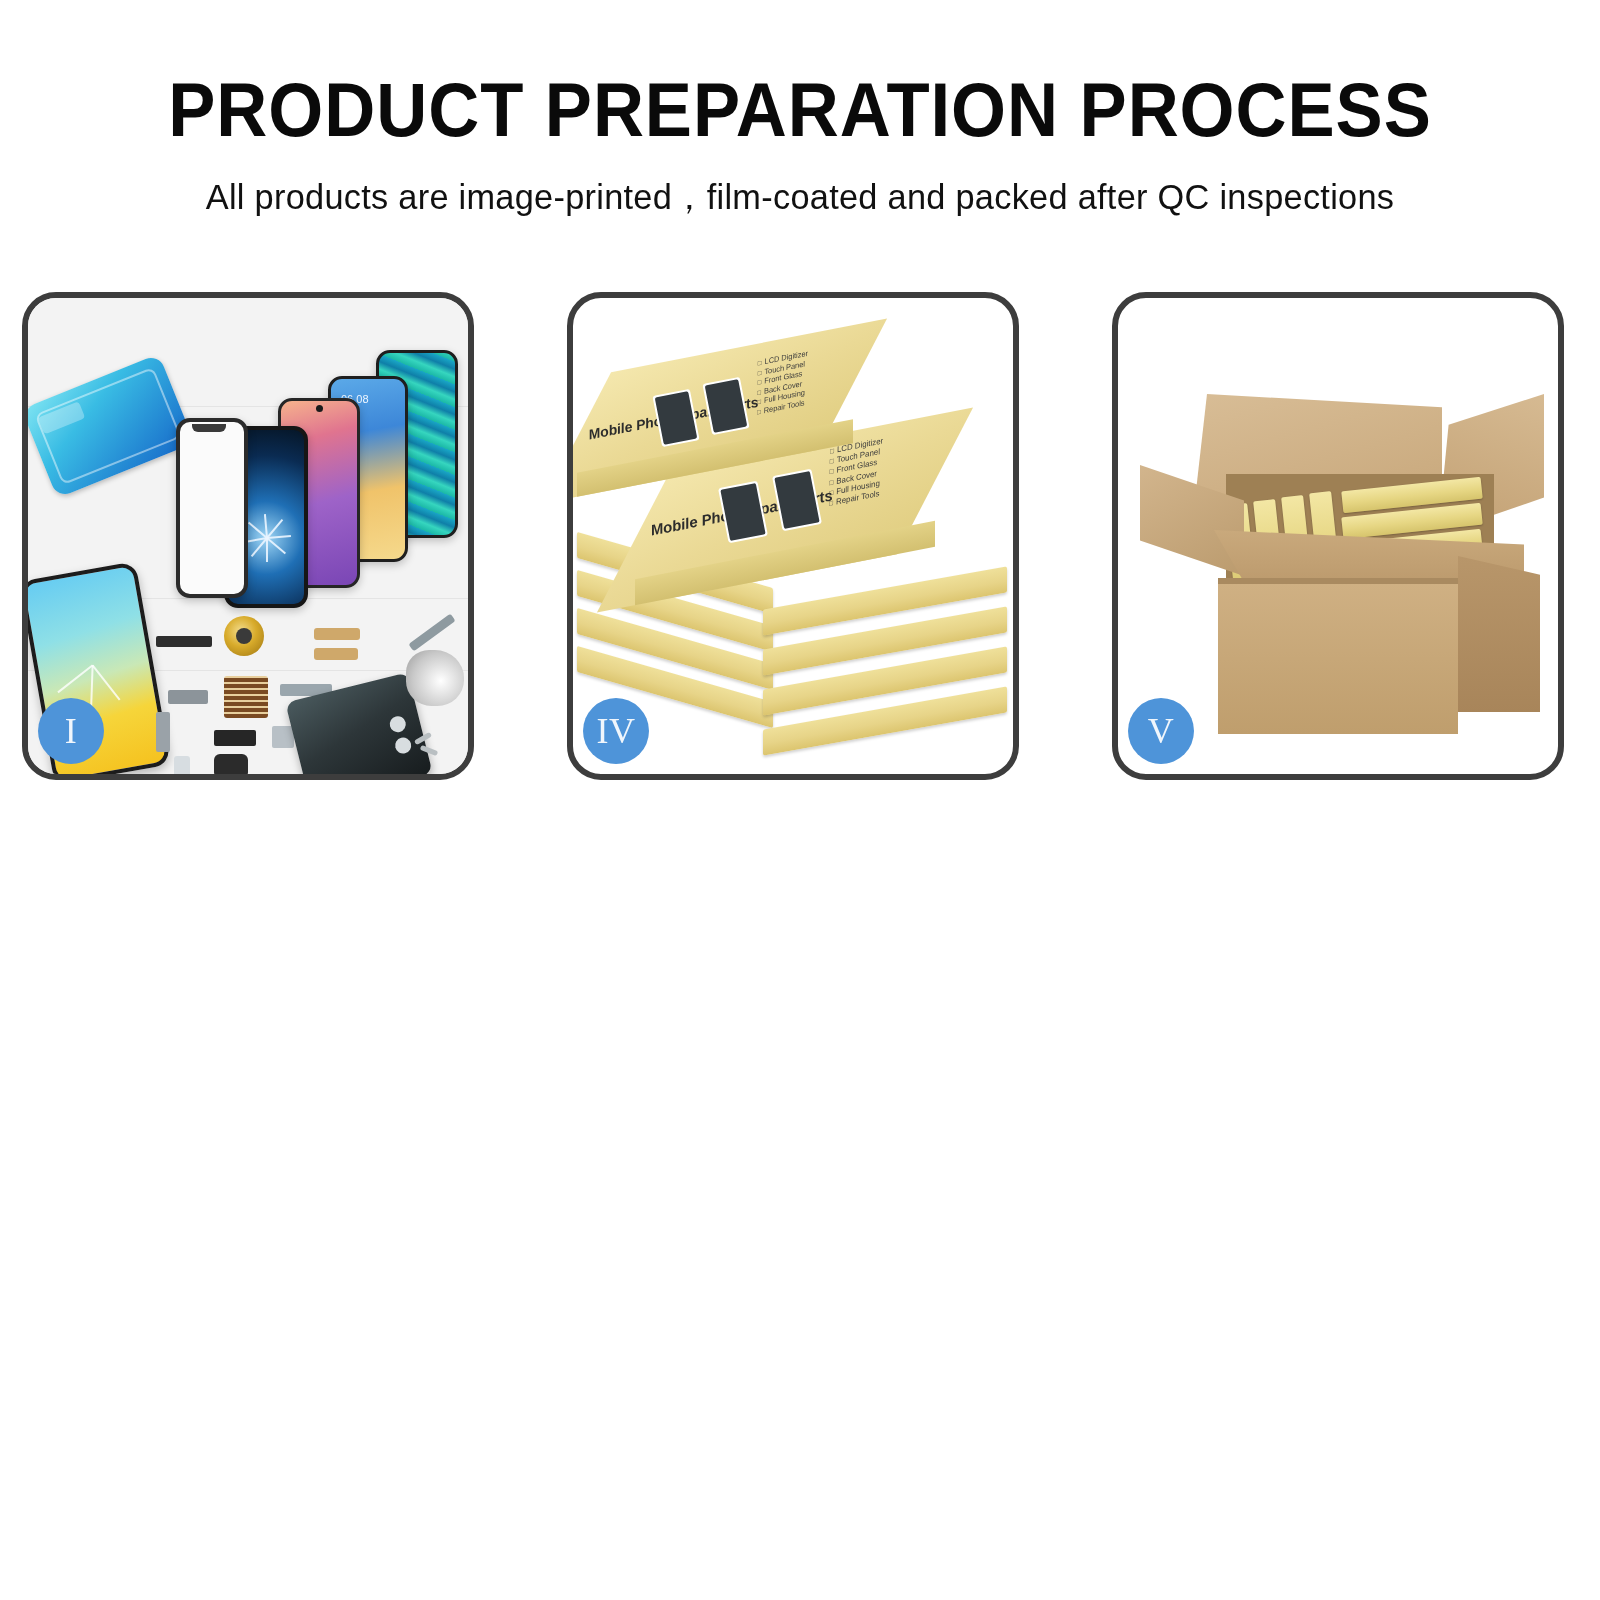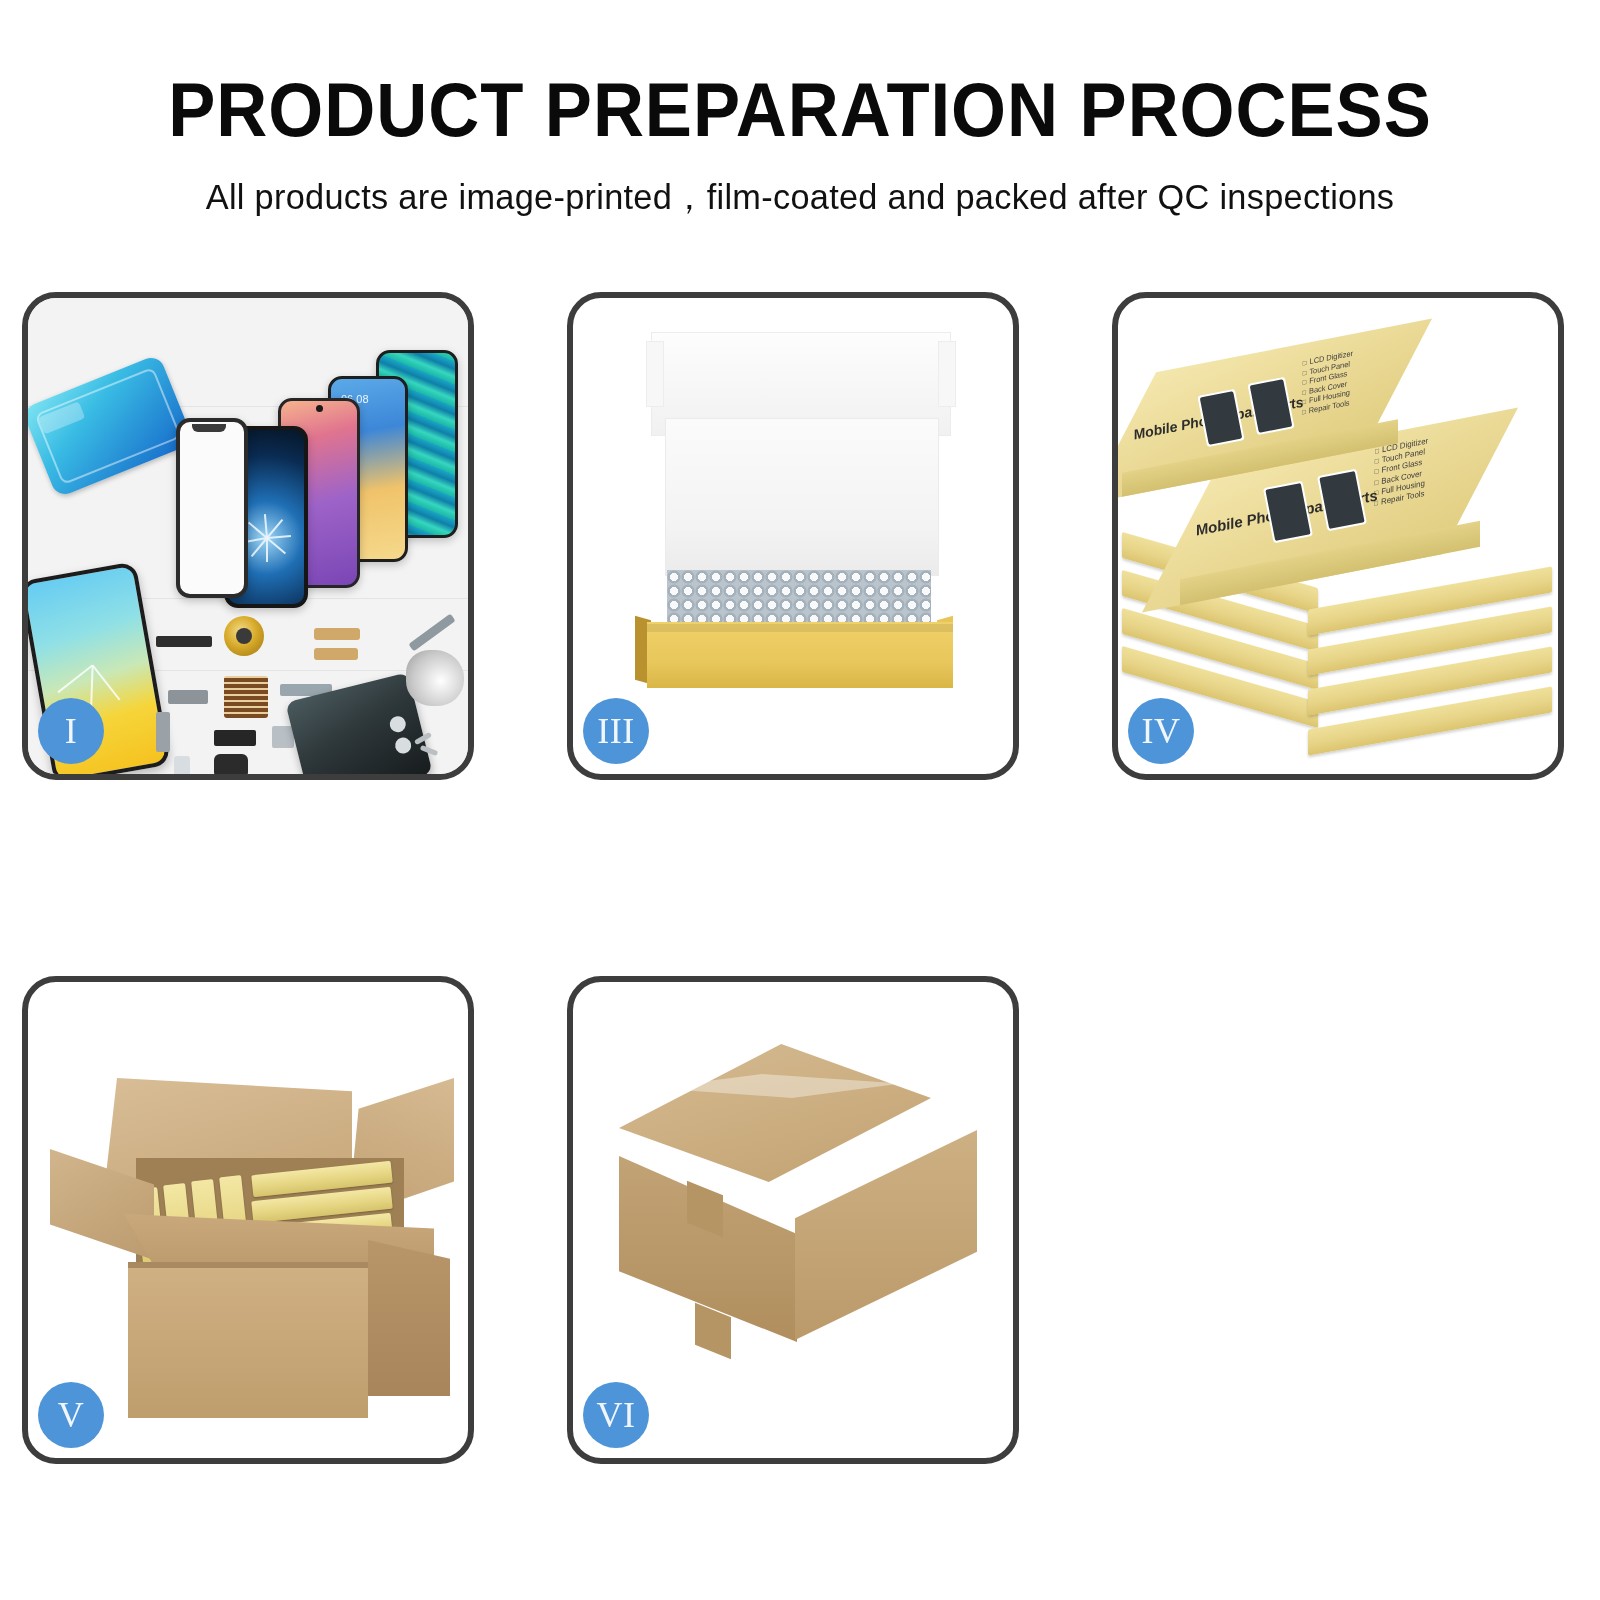--- a/index.html
+++ b/index.html
@@ -335,32 +335,20 @@
         <div class="screws">
           <i style="left:0;top:0;transform:rotate(-30deg)"></i>
           <i style="left:6px;top:12px;transform:rotate(22deg)"></i>
         </div>
       </div>
     </div>
     <div class="badge">I</div>
   </div>
 
 
-  <div class="panel p3">
-    <div class="panel-inner">
-      <div class="m-lid"></div>
-      <div class="m-inner"></div>
-      <div class="m-foam"></div>
-      <div class="m-base-l"></div>
-      <div class="m-base-r"></div>
-      <div class="m-base"></div>
-      <div class="m-front"></div>
-    </div>
-    <div class="badge">III</div>
-  </div>
 
   <div class="panel p4">
     <div class="panel-inner">
       <div class="stack">
 
         <div class="gbox" style="left:4px;top:262px;width:196px;height:26px;transform:skewY(16deg);"></div>
         <div class="gbox" style="left:4px;top:300px;width:196px;height:26px;transform:skewY(16deg);"></div>
         <div class="gbox" style="left:4px;top:338px;width:196px;height:26px;transform:skewY(16deg);"></div>
         <div class="gbox" style="left:4px;top:376px;width:196px;height:26px;transform:skewY(16deg);"></div>
 
@@ -428,25 +416,14 @@
 
       <div class="c-flapL"></div>
       <div class="c-flapFront"></div>
       <div class="c-bodyTopEdge"></div>
       <div class="c-body"></div>
       <div class="c-bodyR"></div>
     </div>
     <div class="badge">V</div>
   </div>
 
-  <div class="panel p6">
-    <div class="panel-inner">
-      <div class="s-top"></div>
-      <div class="s-tape"></div>
-      <div class="s-left"></div>
-      <div class="s-right"></div>
-      <div class="s-tab" style="left:114px;top:206px;width:36px;height:42px;transform:skewY(22deg);"></div>
-      <div class="s-tab" style="left:122px;top:328px;width:36px;height:42px;transform:skewY(22deg);"></div>
-    </div>
-    <div class="badge">VI</div>
-  </div>
 
 </div>
 
 </body></html>

